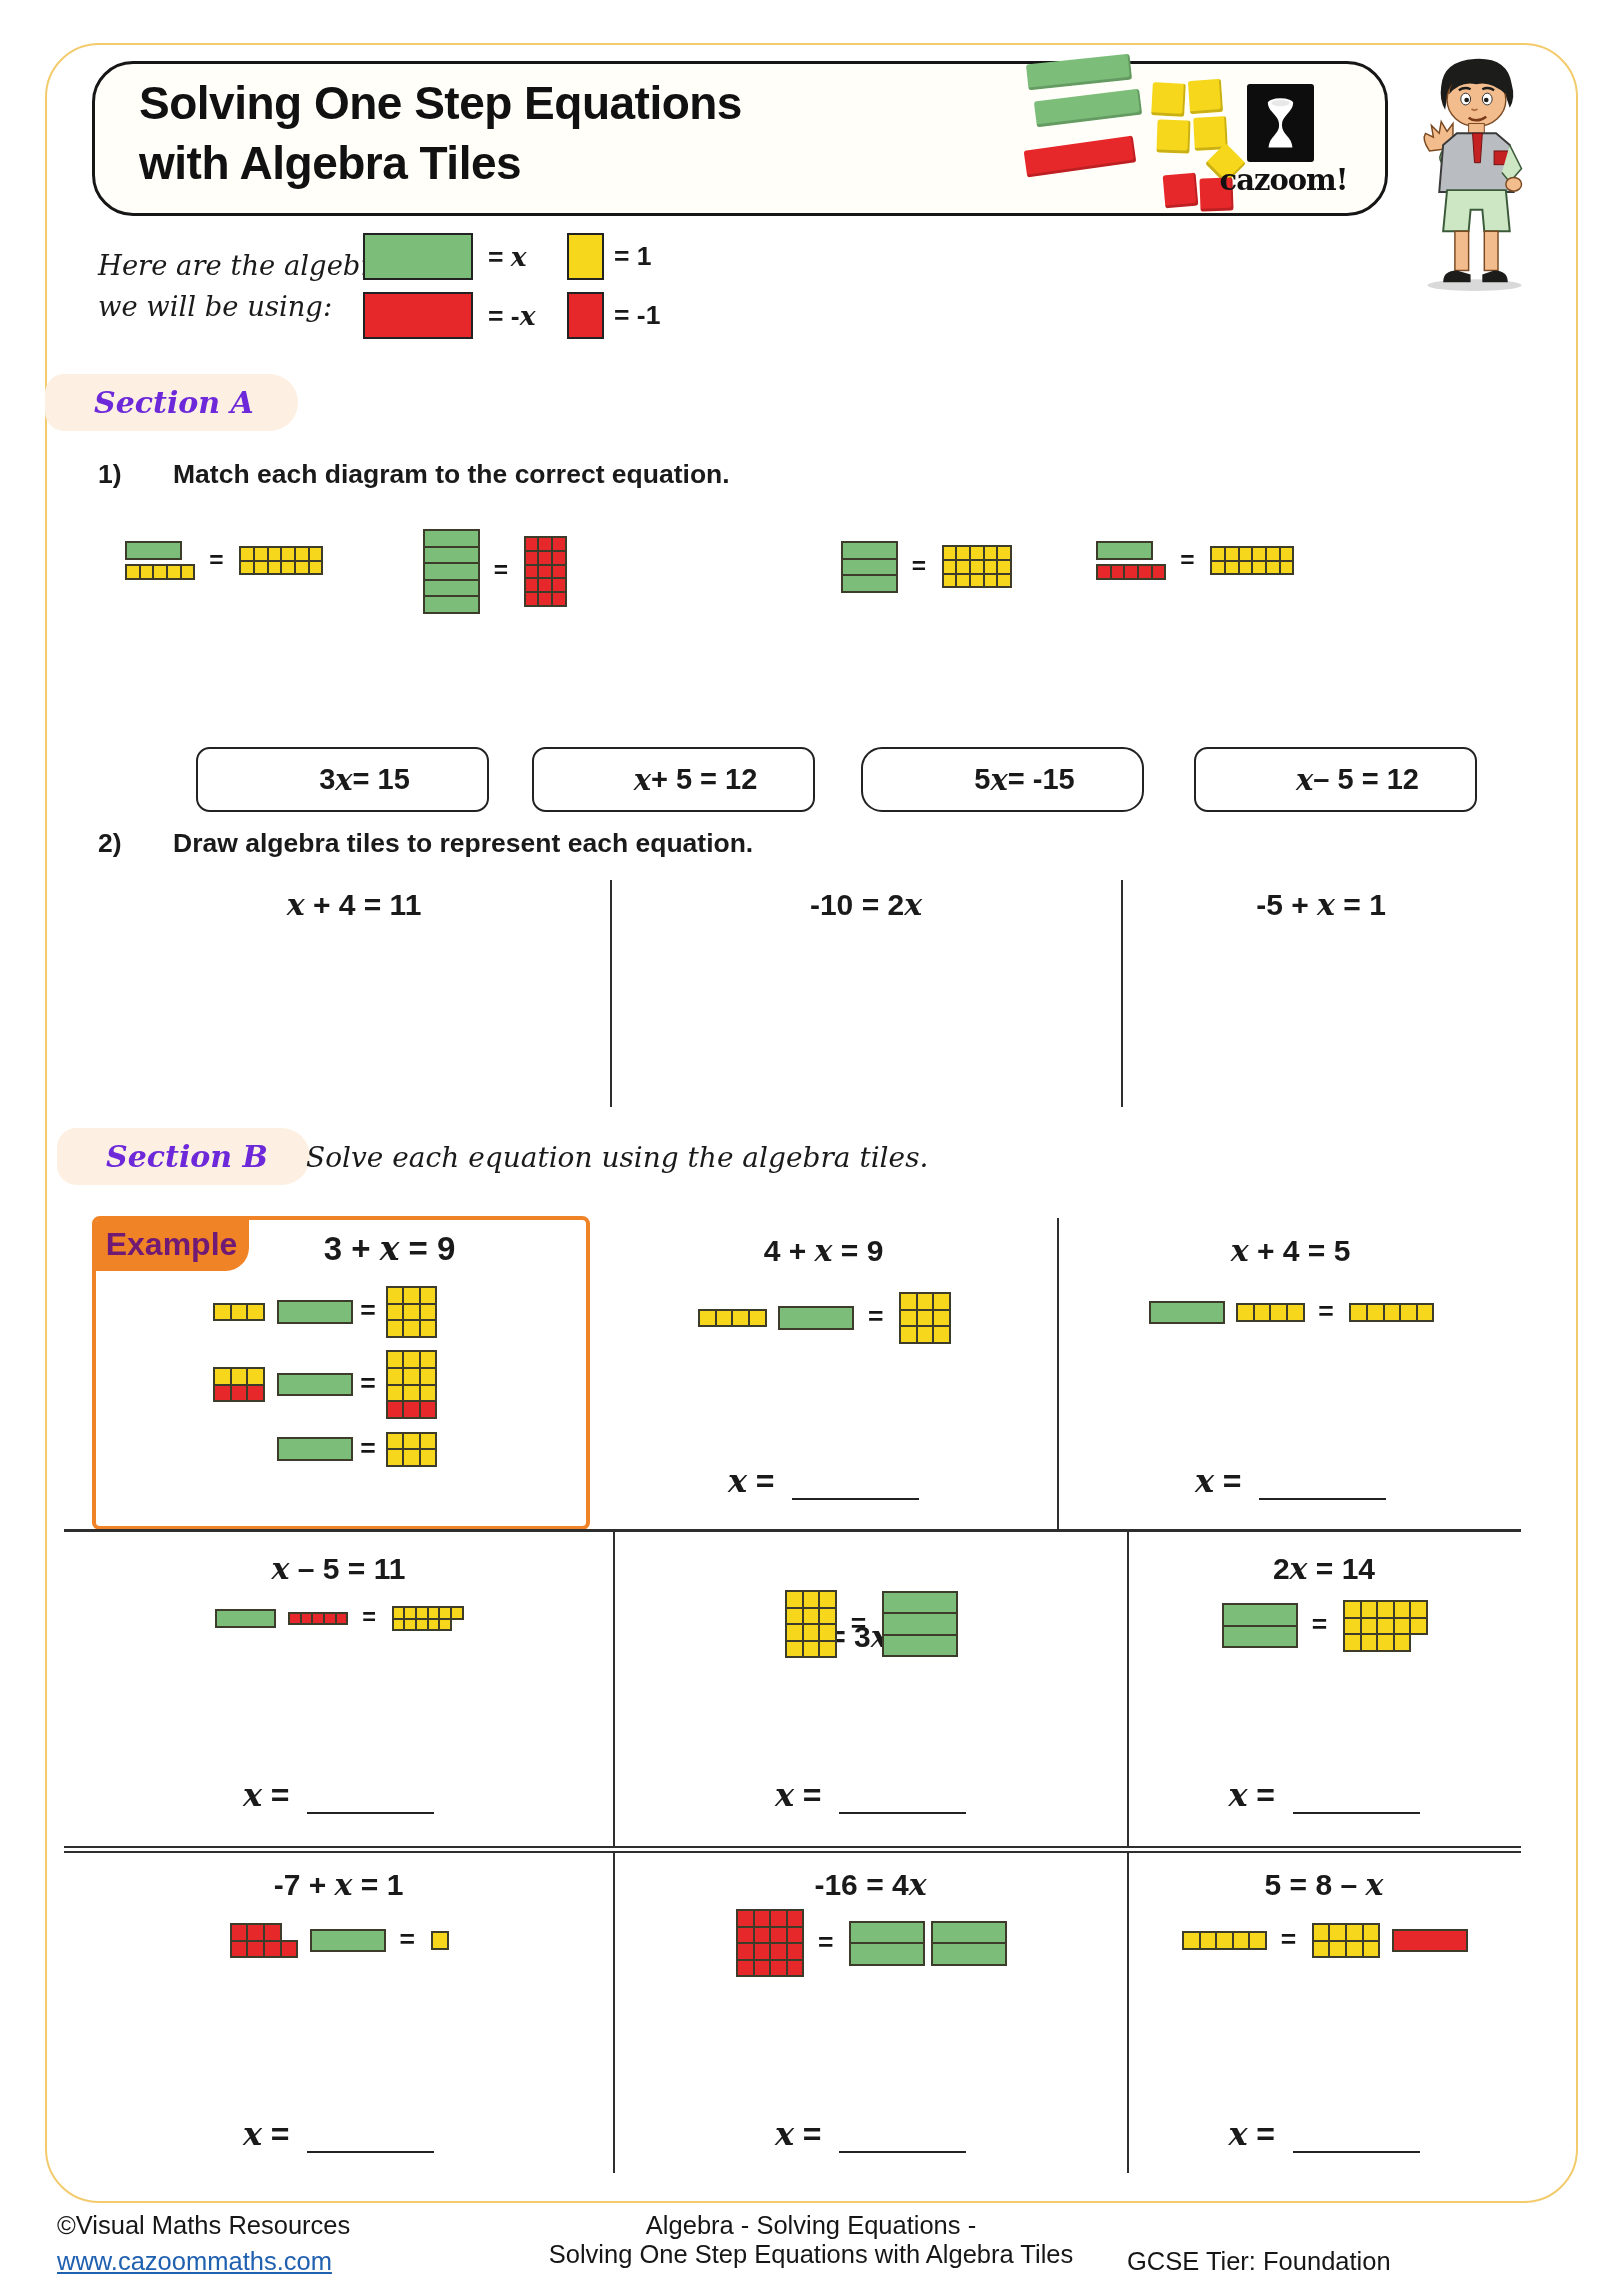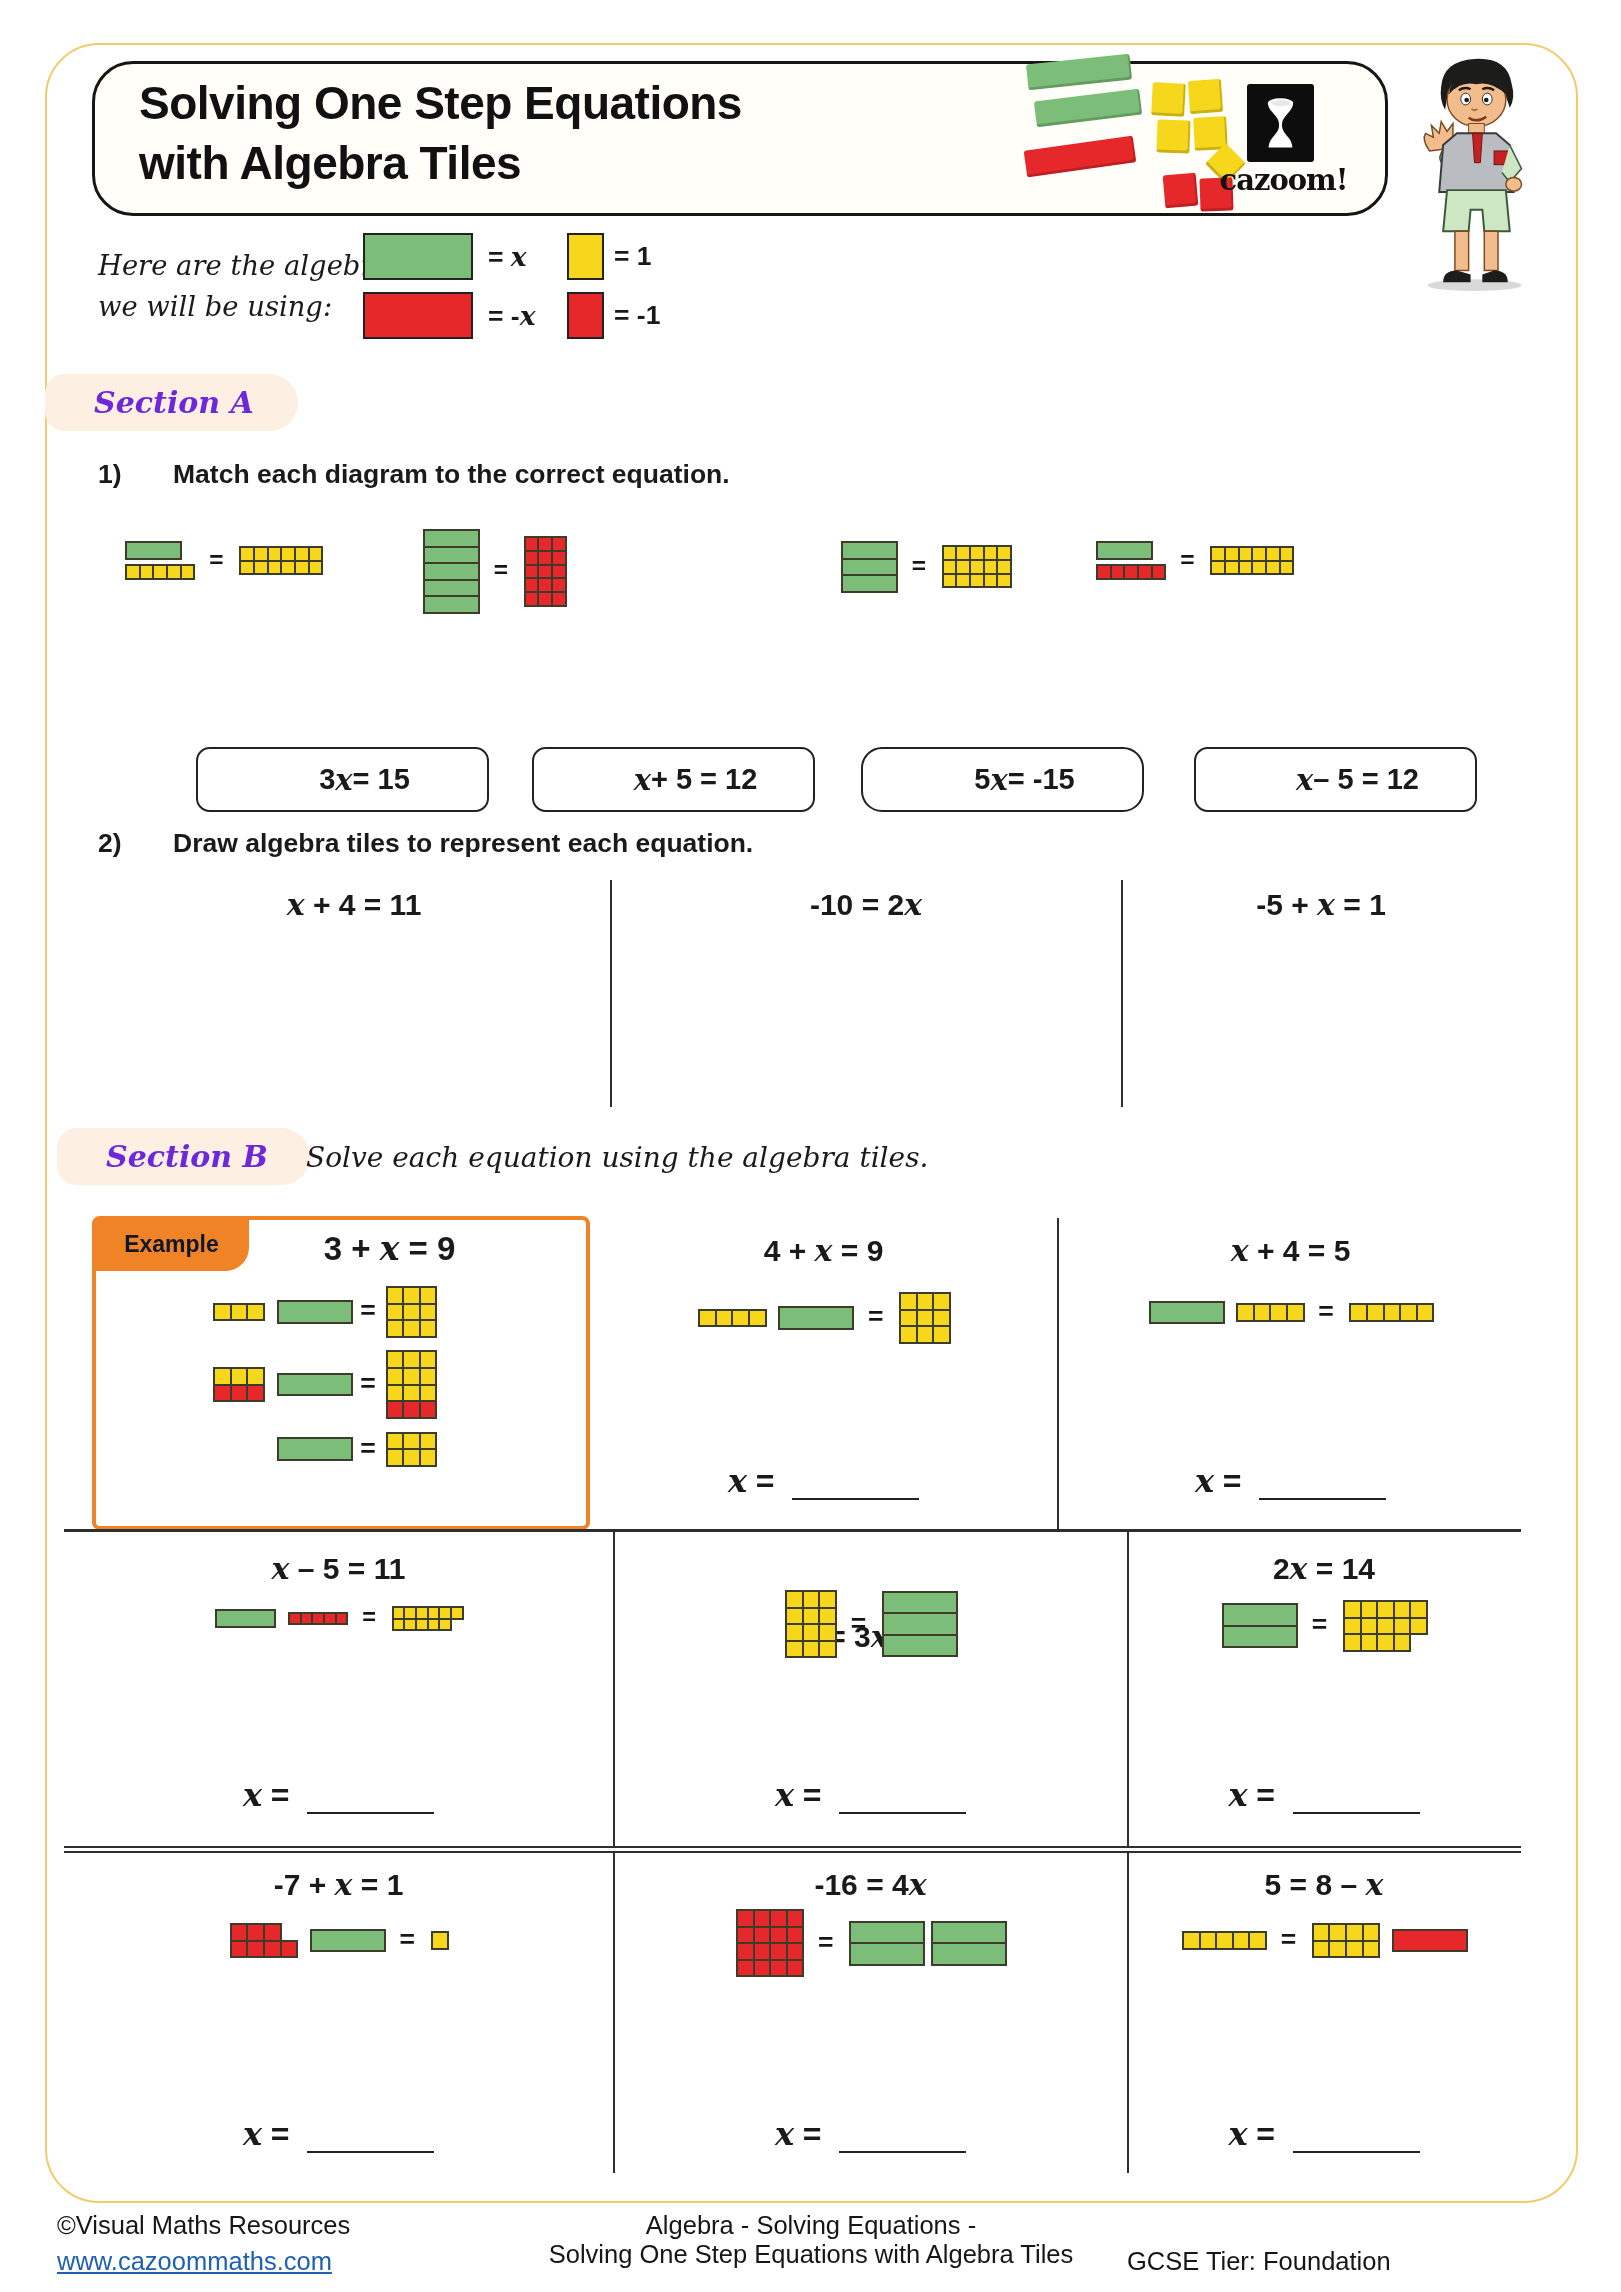--- a/index.html
+++ b/index.html
@@ -70,21 +70,21 @@
 
   .vline{width:2px;background:#2e2e2e;}
   .hline{height:2.9px;background:#2e2e2e;}
   .hline2{height:2.9px;background:transparent;border-top:2px solid #2e2e2e;border-bottom:2px solid #2e2e2e;}
 
   
   .example-box{left:92px;top:1216px;width:498px;height:314px;background:#fff;
                border:4.9px solid #ef8326;border-radius:7.8px;box-sizing:border-box;}
   .example-tab{left:94px;top:1218px;width:155px;height:53px;background:#ef8326;
                border-radius:9.8px 0 23.5px 0;display:flex;align-items:center;justify-content:center;
-               color:#0f172a;font-size:23px;font-weight:bold;}
+               color:#701a75;font-size:32px;font-weight:bold;}
   .ex-steps{left:114px;top:1286px;width:459px;display:flex;flex-direction:column;gap:14.7px;}
   .ex-steps .tdiag{display:grid;grid-template-columns:216px 35px 167px;gap:0;justify-items:center;}
   .ex-steps .dleft{justify-self:end;}
   .ex-steps .dright{justify-self:start;}
   .ex-answer{left:92px;top:1474px;width:498px;text-align:center;font-size:34px;font-weight:bold;}
 
   .answer{display:flex;align-items:flex-end;justify-content:center;font-size:32px;font-weight:bold;}
   .answer-blank{width:127px;border-bottom:2.9px solid #222;height:35px;margin-left:17.6px;}
 
   

